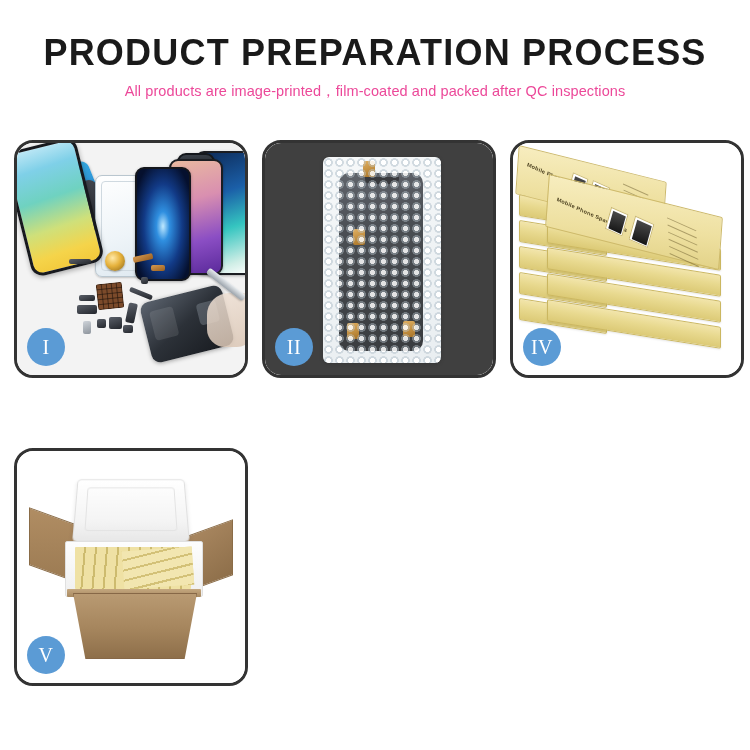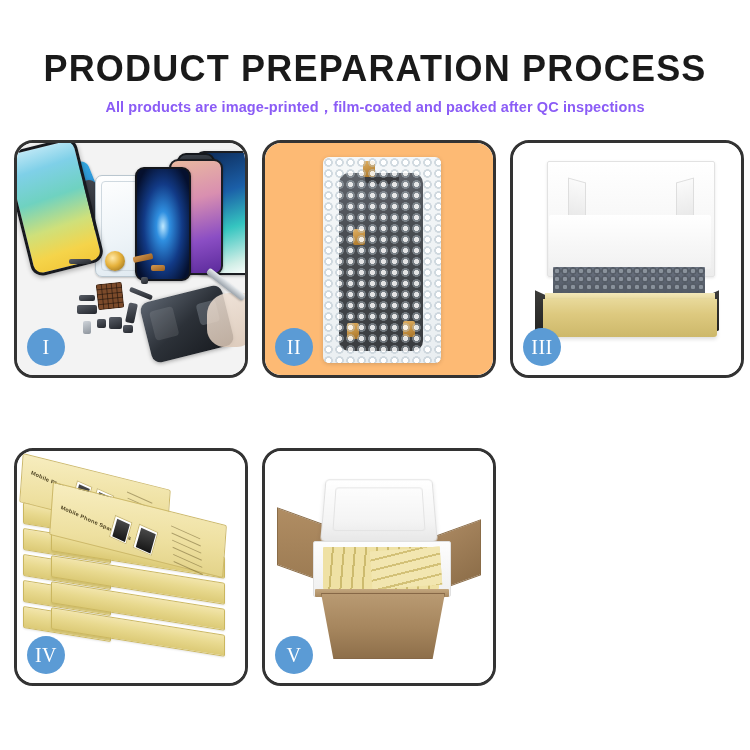--- a/index.html
+++ b/index.html
@@ -11,37 +11,37 @@
   }
   .page {
     position: relative;
     width: 750px; height: 750px;
     background: #ffffff;
   }
 
   
   .header {
     position: absolute;
-    top: 50px; left: 0; width: 750px;
+    top: 34px; left: 0; width: 750px;
     text-align: center;
   }
   .title {
     font-size: 36px;
     font-weight: 700;
     letter-spacing: 1.2px;
     color: #1a1a1a;
     line-height: 1.05;
     white-space: nowrap;
     font-family: "Liberation Sans", sans-serif;
   }
   .subtitle {
     margin-top: 10px;
     font-size: 14.5px;
-    font-weight: 700;
-    color: #8b5cf6;
+    font-weight: 400;
+    color: #ec4899;
     letter-spacing: 0.1px;
     white-space: nowrap;
     font-family: "Liberation Sans", sans-serif;
   }
 
   
   .grid {
     position: absolute;
     top: 140px; left: 14px;
     width: 722px;
@@ -206,21 +206,21 @@
     box-shadow: 0 1px 2px rgba(0,0,0,.25);
   }
   .hand {
     position:absolute; left:190px; top:150px; width:46px; height:54px;
     background: linear-gradient(160deg,#f0e2d6,#d9c4b2);
     border-radius: 22px 10px 16px 18px;
     opacity:.85;
   }
 
   
-  .p2 { background:#fdba74; }
+  .p2 { background:#404040; }
   .bw-outer {
     position:absolute; left:58px; top:14px; width:118px; height:206px;
     background:
       radial-gradient(circle at 50% 50%, rgba(255,255,255,.9) 0 2.2px, rgba(205,215,222,.55) 2.6px 4px, rgba(255,255,255,0) 4.4px),
       linear-gradient(160deg, #f6f8f9 0%, #e9eef1 100%);
     background-size: 11px 11px, 100% 100%;
     border-radius: 6px;
     box-shadow: 0 1px 4px rgba(0,0,0,.16);
   }
   .bw-screen {
@@ -475,35 +475,20 @@
           <div class="bw-flex" style="left:40px; top:4px;"></div>
           <div class="bw-flex" style="left:30px; top:72px;"></div>
           <div class="bw-flex" style="left:24px; top:166px;"></div>
           <div class="bw-flex" style="left:80px; top:164px;"></div>
           <div class="bw-bubbles"></div>
         </div>
         <div class="badge">II</div>
       </div>
     </div>
 
-    <div class="panel">
-      <div class="panel-inner p3">
-        <div class="b3-lid">
-          <div class="b3-lid-l"></div>
-          <div class="b3-lid-r"></div>
-        </div>
-        <div class="b3-foamtop"></div>
-        <div class="b3-grey"></div>
-        <div class="b3-side-l"></div>
-        <div class="b3-side-r"></div>
-        <div class="b3-top-edge"></div>
-        <div class="b3-front"></div>
-        <div class="badge">III</div>
-      </div>
-    </div>
 
     <div class="panel">
       <div class="panel-inner p4">
         <div class="stack">
 
           <div class="ybox" style="left:6px;  top:58px;  width:86px; height:20px; transform:skewY(9deg);"></div>
           <div class="ybox" style="left:6px;  top:84px;  width:86px; height:20px; transform:skewY(9deg);"></div>
           <div class="ybox" style="left:6px;  top:110px; width:86px; height:20px; transform:skewY(9deg);"></div>
           <div class="ybox" style="left:6px;  top:136px; width:86px; height:20px; transform:skewY(9deg);"></div>
           <div class="ybox" style="left:6px;  top:162px; width:86px; height:20px; transform:skewY(9deg);"></div>

